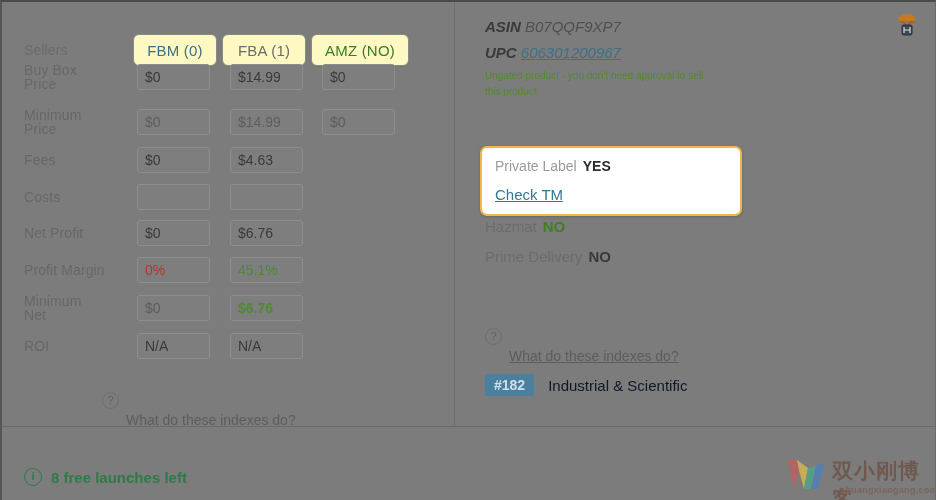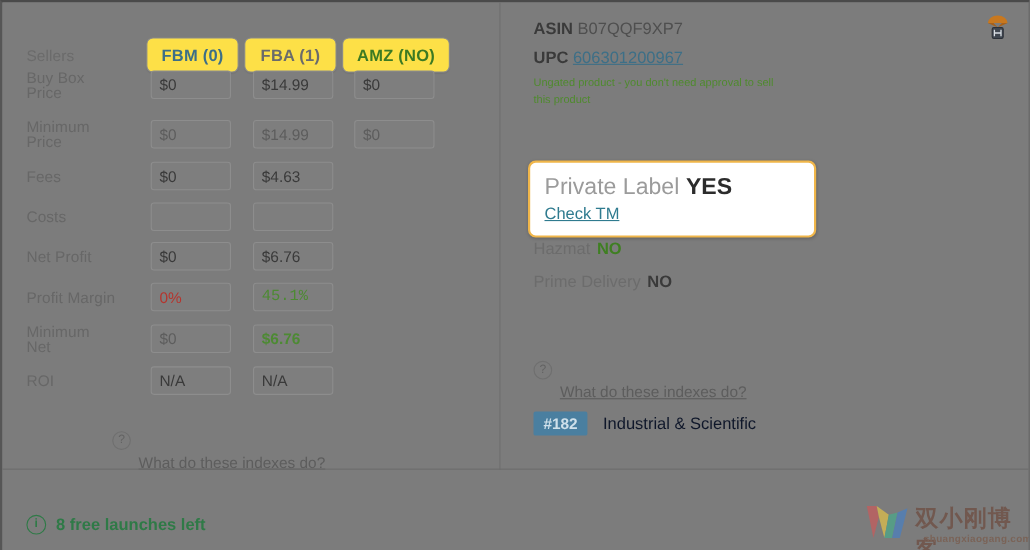--- a/index.html
+++ b/index.html
@@ -56,27 +56,27 @@
     color: #676767;
     letter-spacing: .1px;
   }
   #sellers-label { top: 24px; color: #6b6b6b; }
 
   .seller-tab {
     position: absolute;
     top: 16px;
     height: 30px;
     border-radius: 6px;
-    background: #fde047;
+    background: #fef9c3;
     border: 1px solid #8a8a8a;
     display: flex;
     align-items: center;
     justify-content: center;
     font-size: 15px;
-    font-weight: bold;
+    font-weight: normal;
     letter-spacing: .2px;
     box-shadow: 0 1px 1px rgba(0,0,0,.06);
     cursor: pointer;
   }
   #tab-fbm  { left: 131px; width: 82px; color: #3d6f87; }
   #tab-fba  { left: 220px; width: 82px; color: #6b6b6b; }
   #tab-amz  { left: 309px; width: 96px; color: #3c7a23; }
 
   
   .trow {
@@ -102,21 +102,21 @@
     align-items: center;
     padding-left: 7px;
     font-size: 14px;
     color: #5d5d5d;
   }
   .cell.c0 { left: 135px; }
   .cell.c1 { left: 228px; }
   .cell.c2 { left: 320px; }
   .cell.strong { color: #3a3a3a; }
   .cell.red    { color: #b5352e; }
-  .cell.green  { color: #4d8a33; font-family: Liberation Mono, monospace; }
+  .cell.green  { color: #4d8a33; }
   .cell.greenb { color: #4d8a33; font-weight: bold; }
 
   
   .help-link {
     position: absolute;
     display: flex;
     align-items: center;
     gap: 7px;
     font-size: 14px;
     color: #5d5d5d;
@@ -140,20 +140,21 @@
     position: absolute;
     left: 453px; top: 0;
     width: 483px; height: 425px;
   }
   .r-line {
     position: absolute;
     left: 30px;
     font-size: 15px;
     color: #4a4a4a;
     white-space: nowrap;
+    font-style: italic;
   }
   .r-line .k { font-weight: bold; color: #3a3a3a; }
   .r-line .v { color: #4f4f4f; }
   #asin-line { top: 16px; }
   #upc-line  { top: 42px; }
   #upc-value {
     color: #3d6f87;
     text-decoration: underline;
     cursor: pointer;
   }
@@ -173,21 +174,21 @@
     width: 262px; height: 70px;
     box-sizing: border-box;
     background: #ffffff;
     border: 2px solid #f0b64a;
     border-radius: 7px;
     box-shadow: 0 1px 3px rgba(0,0,0,.18);
   }
   #pl-row {
     position: absolute;
     left: 13px; top: 10px;
-    font-size: 21px;
+    font-size: 14px;
     color: #9b9b9b;
   }
   #pl-row .v { color: #2c2c2c; font-weight: bold; margin-left: 6px; }
   #check-tm {
     position: absolute;
     left: 13px; top: 38px;
     font-size: 15px;
     color: #2f7b8f;
     text-decoration: underline;
     cursor: pointer;

